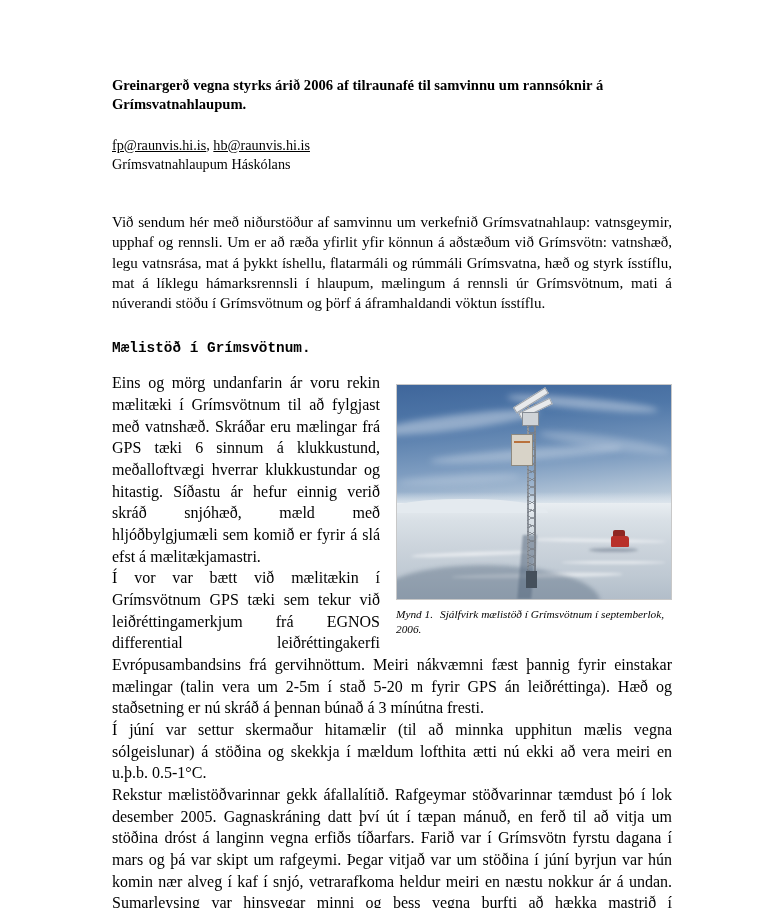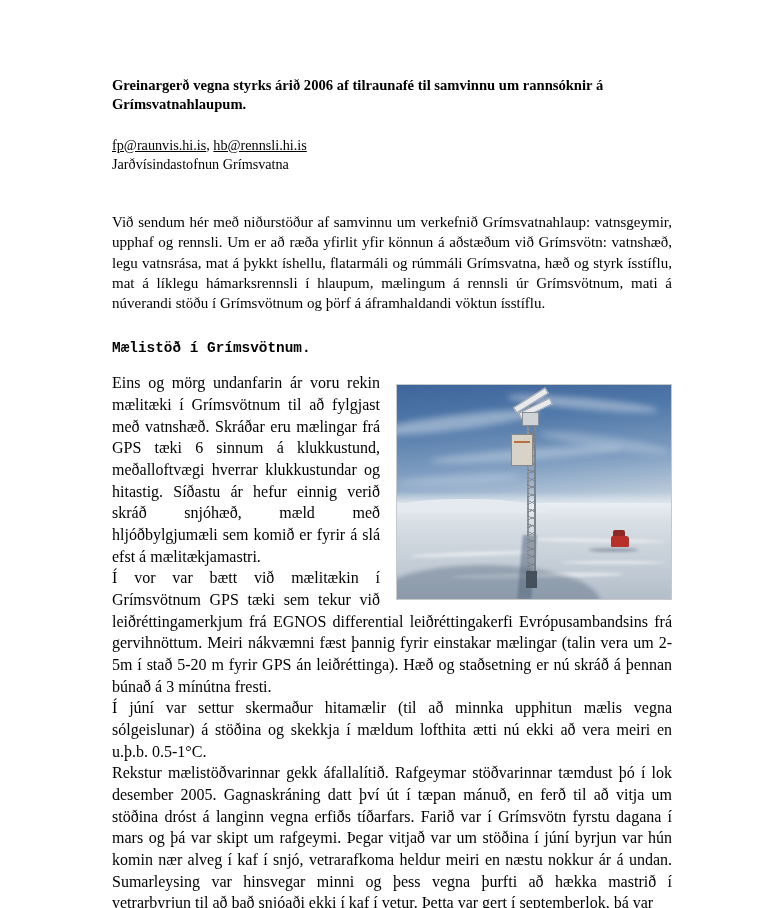--- a/index.html
+++ b/index.html
@@ -249,22 +249,22 @@
 </style>
 </head>
 <body>
 
 <div class="page">
   <div class="content">
 
     <h1 class="doc-title">Greinargerð vegna styrks árið 2006 af tilraunafé til samvinnu um rannsóknir á Grímsvatnahlaupum.</h1>
 
     <div class="author-block">
-      <span class="email-line"><a class="email-link">fp@raunvis.hi.is</a><span>, </span><a class="email-link">hb@rennsli.hi.is</a></span>
-      <span class="author-line">Jarðvísindastofnun Grímsvatna</span>
+      <span class="email-line"><a class="email-link">fp@raunvis.hi.is</a><span>, </span><a class="email-link">hb@raunvis.hi.is</a></span>
+      <span class="author-line">Grímsvatnahlaupum Háskólans</span>
     </div>
 
     <p class="intro-para">Við sendum hér með niðurstöður af samvinnu um verkefnið Grímsvatnahlaup: vatnsgeymir, upphaf og rennsli.  Um er að ræða yfirlit yfir könnun á aðstæðum við Grímsvötn: vatnshæð, legu vatnsrása, mat á þykkt íshellu, flatarmáli og rúmmáli Grímsvatna, hæð og styrk ísstíflu, mat á líklegu hámarksrennsli í hlaupum, mælingum á rennsli úr Grímsvötnum, mati á núverandi stöðu í Grímsvötnum og þörf á áframhaldandi vöktun ísstíflu.</p>
 
     <h2 class="section-heading">Mælistöð í Grímsvötnum.</h2>
 
     <div class="figure-float">
       <div class="photo">
         <div class="sky"></div>
         <div class="cloud c1"></div>
@@ -283,20 +283,21 @@
         <div class="vehicle"></div>
         <div class="mast-shadow"></div>
         <div class="mast"></div>
         <div class="sensor-arm arm1"></div>
         <div class="sensor-arm arm2"></div>
         <div class="sensor-head"></div>
         <div class="instrument-box"></div>
         <div class="mast-base"></div>
         <div class="shadow-foot"></div>
       </div>
+      <div class="figure-caption"><span>Mynd 1.</span><span class="cap-sep"></span><span>Sjálfvirk mælistöð í Grímsvötnum í septemberlok, 2006.</span></div>
     </div>
 
     <p class="body-para col-para">Eins og mörg undanfarin ár voru rekin mælitæki í Grímsvötnum til að fylgjast með vatnshæð.  Skráðar eru mælingar frá GPS tæki 6 sinnum á klukkustund, meðalloftvægi hverrar klukkustundar og hitastig.  Síðastu ár hefur einnig verið skráð snjóhæð, mæld með hljóðbylgjumæli sem komið er fyrir á slá efst á mælitækjamastri.</p>
 
     <p class="body-para flow-para">Í vor var bætt við mælitækin í Grímsvötnum GPS tæki sem tekur við leiðréttingamerkjum frá EGNOS differential leiðréttingakerfi Evrópusambandsins frá gervihnöttum.  Meiri nákvæmni fæst þannig fyrir einstakar mælingar (talin vera um 2-5m í stað 5-20 m fyrir GPS án leiðréttinga).  Hæð og staðsetning er nú skráð á þennan búnað á 3 mínútna fresti.</p>
 
     <div class="clearer"></div>
 
     <p class="body-para flow-para">Í júní var settur skermaður hitamælir (til að minnka upphitun mælis vegna sólgeislunar) á stöðina og skekkja í mældum lofthita ætti nú ekki að vera meiri en u.þ.b. 0.5-1°C.</p>
 

